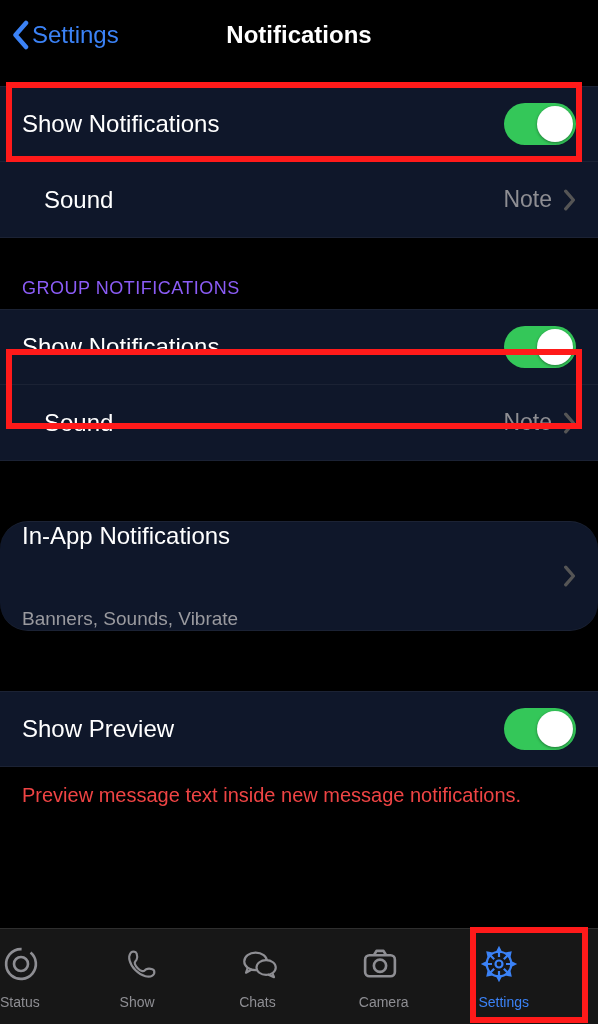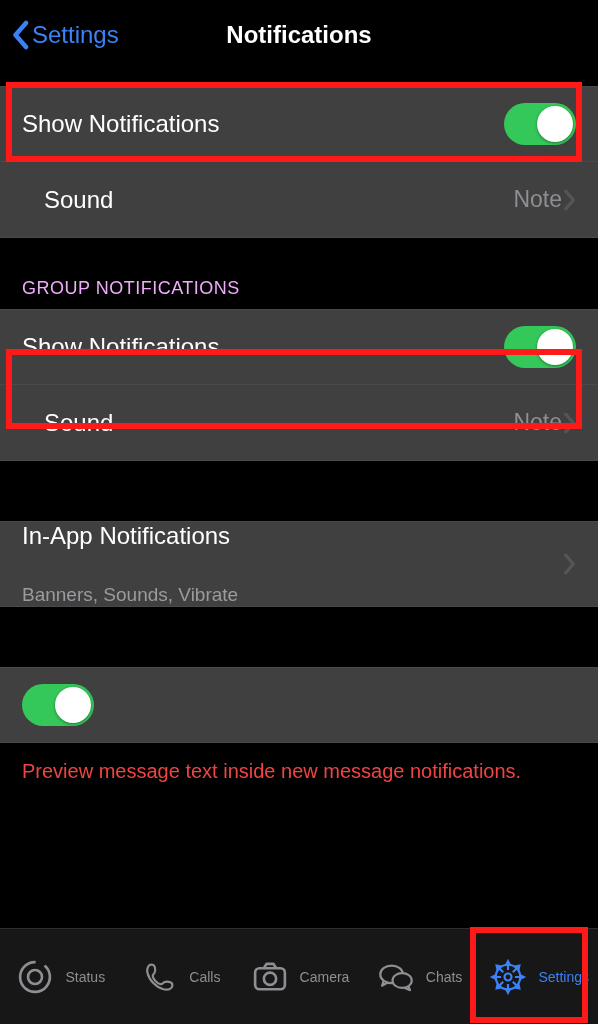--- a/index.html
+++ b/index.html
@@ -32,27 +32,27 @@
       margin: 3px auto;
       font-size: 24px;
       font-weight: 600;
       color: #fff;
     }
     .section-gap {
       height: 10px;
       background: #000;
     }
     .group-header {
-      color: #f0abfc;
+      color: #8b5cf6;
       font-size: 18px;
       padding: 40px 22px 10px 22px;
       letter-spacing: 0.5px;
     }
     .row {
-      background: #404040;
+      background: #0f172a;
       display: flex;
       align-items: center;
       padding: 0 22px;
       height: 76px;
       border-top: 1px solid rgba(255,255,255,0.05);
       border-bottom: 1px solid rgba(255,255,255,0.05);
     }
     .row + .row { border-top: none; padding-left: 44px; }
     .row .label {
       font-size: 24px;
@@ -61,30 +61,31 @@
     }
     .row .sub {
       font-size: 19px;
       color: #9a9a9f;
       margin-top: 4px;
       text-align: center;
     }
     .row .val {
       font-size: 23px;
       color: #8e8e93;
-      margin-right: 0;
+      margin-right: 10px;
     }
     .row .chev {
       color: #555;
     }
     .row.col {
       flex-direction: column;
       align-items: flex-start;
       justify-content: center;
-      height: 86px;
+      height: 110px;
+      border-radius: 28px;
     }
     .row.col .chev {
       position: absolute;
       right: 22px;
     }
     .row.col { position: relative; }
     .toggle {
       width: 72px;
       height: 42px;
       border-radius: 42px;
@@ -120,22 +121,22 @@
       left: 0;
       right: 0;
       height: 96px;
       background: #171717;
       border-top: 1px solid rgba(255,255,255,0.1);
       display: flex;
     }
     .tab {
       flex: 1;
       display: flex;
-      flex-direction: row;
-      align-items: center;
+      flex-direction: column;
+      align-items: flex-start;
       justify-content: center;
       color: #8e8e93;
       gap: 9px;
     }
     .tab.active { color: #3b82f6; }
     .tab-label { font-size: 14px; }
     .tab svg { width: 42px; height: 42px; }
   </style>
 </head>
 <body>
@@ -187,20 +188,21 @@
   <div class="label">In-App Notifications</div>
   <div class="sub">Banners, Sounds, Vibrate</div>
   <svg class="chev" width="14" height="22" viewBox="0 0 12 20">
       <path d="M3 2 L10 10 L3 18" stroke="#555" stroke-width="3" fill="none" stroke-linecap="round" stroke-linejoin="round"></path>
     </svg>
 </div>
 
 <div style="height:60px;"></div>
 
 <div class="row">
+  <div class="label">Show Preview</div>
   <div class="toggle on">
     <div class="knob"></div>
   </div>
 </div>
 <div class="footer-text">Preview message text inside new message notifications.</div>
 
 <div class="highlight" style="left:6px; top:82px; width:576px; height:80px;"></div>
 <div class="highlight" style="left:6px; top:349px; width:576px; height:80px;"></div>
 <div class="highlight" style="left:470px; top:927px; width:118px; height:96px;"></div>
 
@@ -209,38 +211,38 @@
     <svg viewBox="0 0 48 48">
         <circle cx="24" cy="24" r="17" stroke="#8e8e93" stroke-width="3" fill="none" stroke-dasharray="95 12" transform="rotate(-50 24 24)"></circle>
         <circle cx="24" cy="24" r="8" stroke="#8e8e93" stroke-width="3" fill="none"></circle>
       </svg>
     <span class="tab-label">Status</span>
   </div>
   <div class="tab">
     <svg viewBox="0 0 48 48">
         <path d="M14 10 C14 10 18 9 19 12 C20 15 20 17 19 19 C18 21 16 21 17 24 C18 27 22 31 25 32 C28 33 28 31 30 30 C32 29 34 29 37 30 C40 31 39 35 39 35 C39 35 37 40 29 38 C21 36 13 28 11 20 C9 12 14 10 14 10 Z" stroke="#8e8e93" stroke-width="2.5" fill="none" stroke-linejoin="round"></path>
       </svg>
-    <span class="tab-label">Calls</span>
-  </div>
-  <div class="tab">
-    <svg viewBox="0 0 48 48">
-        <rect x="7" y="14" width="34" height="24" rx="5" stroke="#8e8e93" stroke-width="3" fill="none"></rect>
-        <path d="M17 14 L20 9 L28 9 L31 14" stroke="#8e8e93" stroke-width="3" fill="none" stroke-linejoin="round"></path>
-        <circle cx="24" cy="26" r="7" stroke="#8e8e93" stroke-width="3" fill="none"></circle>
-      </svg>
-    <span class="tab-label">Camera</span>
+    <span class="tab-label">Show</span>
   </div>
   <div class="tab">
     <svg viewBox="0 0 48 48">
         <ellipse cx="19" cy="21" rx="13" ry="10" stroke="#8e8e93" stroke-width="2.5" fill="none"></ellipse>
         <path d="M10 28 L8 34 L15 30" stroke="#8e8e93" stroke-width="2.5" fill="none" stroke-linejoin="round"></path>
         <ellipse cx="31" cy="28" rx="11" ry="8.5" stroke="#8e8e93" stroke-width="2.5" fill="#171717"></ellipse>
         <path d="M38 34 L40 39 L33 36" stroke="#8e8e93" stroke-width="2.5" fill="none" stroke-linejoin="round"></path>
       </svg>
     <span class="tab-label">Chats</span>
+  </div>
+  <div class="tab">
+    <svg viewBox="0 0 48 48">
+        <rect x="7" y="14" width="34" height="24" rx="5" stroke="#8e8e93" stroke-width="3" fill="none"></rect>
+        <path d="M17 14 L20 9 L28 9 L31 14" stroke="#8e8e93" stroke-width="3" fill="none" stroke-linejoin="round"></path>
+        <circle cx="24" cy="26" r="7" stroke="#8e8e93" stroke-width="3" fill="none"></circle>
+      </svg>
+    <span class="tab-label">Camera</span>
   </div>
   <div class="tab active">
     <svg viewBox="0 0 48 48">
       <g stroke="#3b82f6" stroke-width="2.5" fill="none">
         <circle cx="24" cy="24" r="14"></circle>
         <circle cx="24" cy="24" r="4"></circle>
         <path d="M24 10 L24 16 M24 32 L24 38 M10 24 L16 24 M32 24 L38 24 M14 14 L18.5 18.5 M29.5 29.5 L34 34 M34 14 L29.5 18.5 M18.5 29.5 L14 34"></path>
         <path d="M24 6 L26 10 L22 10 Z M24 42 L22 38 L26 38 Z M6 24 L10 22 L10 26 Z M42 24 L38 26 L38 22 Z M11 11 L15.5 12 L12 15.5 Z M37 37 L32.5 36 L36 32.5 Z M37 11 L36 15.5 L32.5 12 Z M11 37 L12 32.5 L15.5 36 Z" fill="#3b82f6"></path>
       </g>
     </svg>

